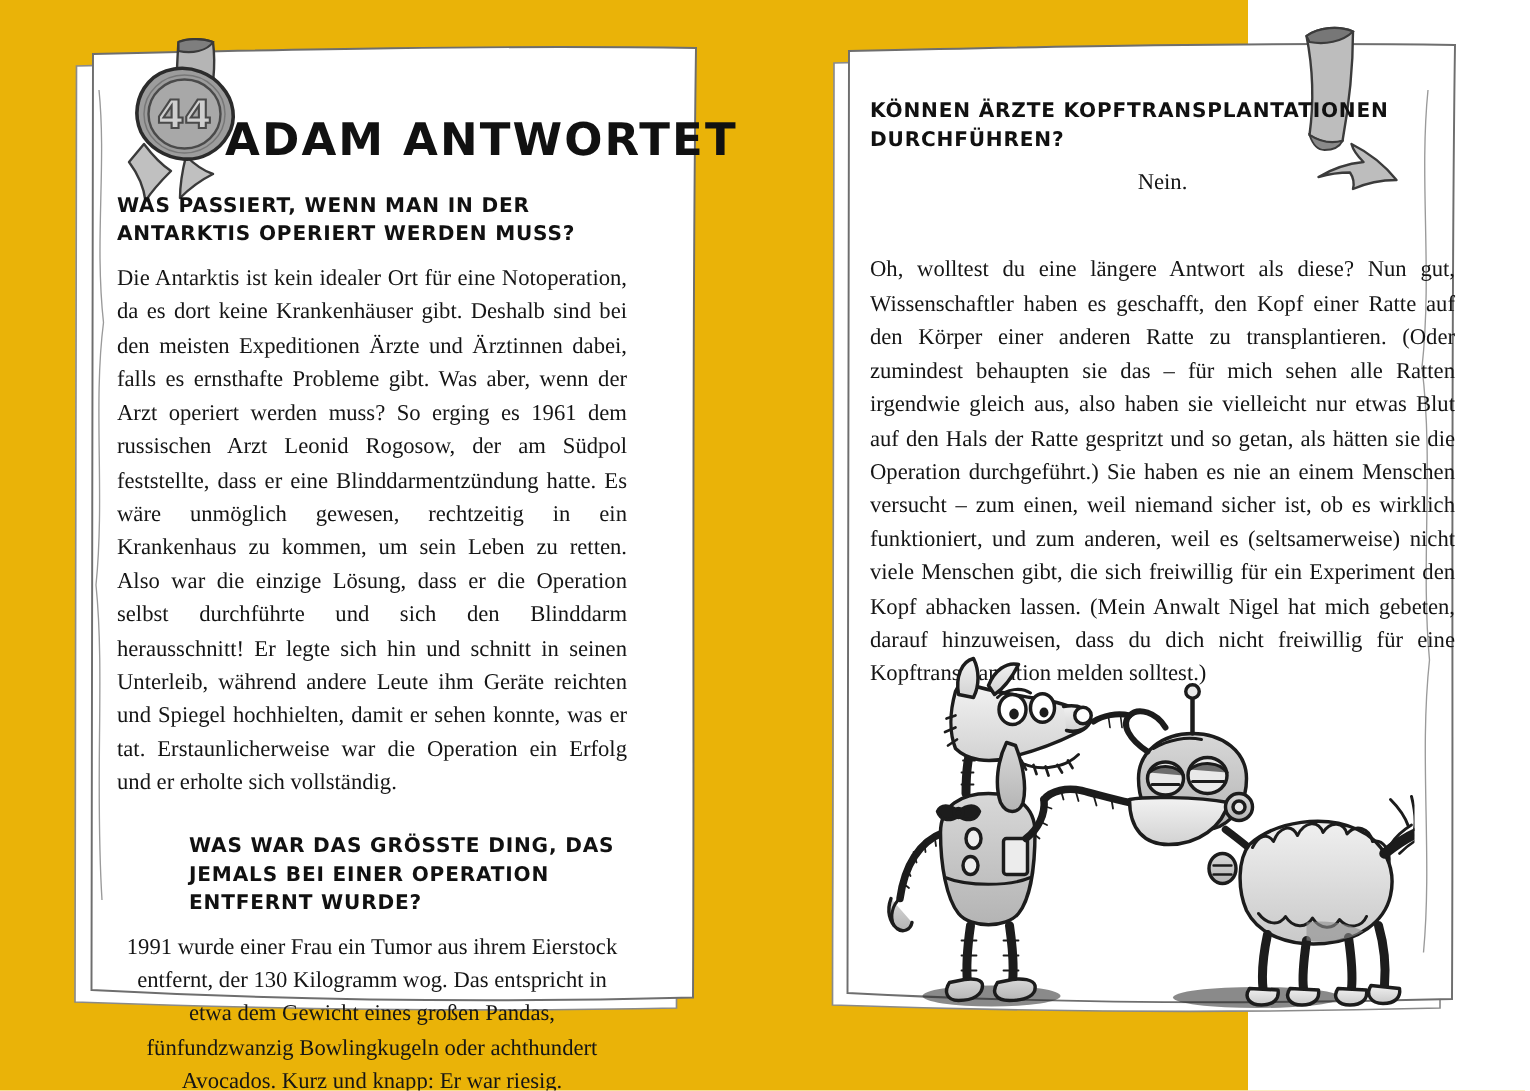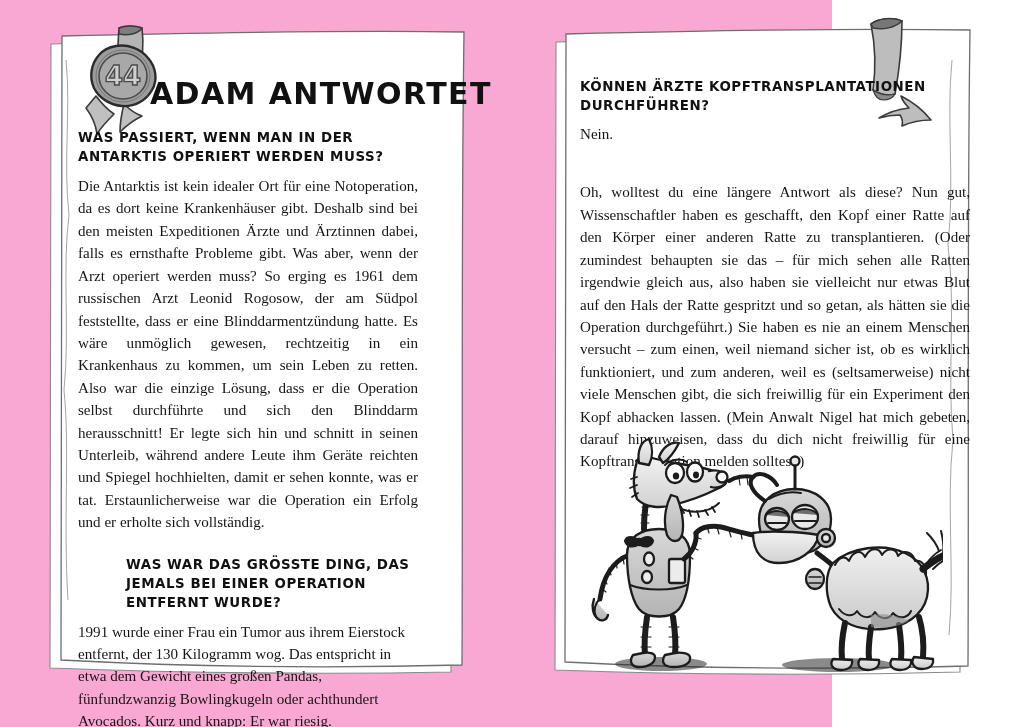--- a/index.html
+++ b/index.html
@@ -12,21 +12,21 @@
     height: 727px;
     overflow: hidden;
     font-family: "Liberation Serif", serif;
     position: relative;
   }
   #spread {
     position: absolute;
     left: 0; top: 0;
     width: 832px;
     height: 727px;
-    background: #f9a8d4;
+    background: #eab308;
   }
 
   
   .sheet-svg {
     position: absolute;
     left: 0; top: 0;
     width: 1020px;
     height: 727px;
     pointer-events: none;
   }
@@ -59,21 +59,21 @@
   .body-par {
     font-family: "Liberation Serif", serif;
     font-size: 15.1px;
     line-height: 1.485;
     color: #151515;
     margin: 0;
     text-align: justify;
     -webkit-hyphens: none;
     hyphens: none;
   }
-  .noj { text-align: left; }
+  .noj { text-align: center; }
 
   
   #title-block {
     position: absolute;
     left: 0px;
     top: 28px;
     width: 402px;
     height: 70px;
   }
   #main-title {
@@ -110,21 +110,21 @@
   #left-q2-head { margin-top: 21px; margin-left: 48px; }
   #left-q2-par  { margin-top: 9px; }
 
   
   #right-content {
     position: absolute;
     left: 17px;
     top: 33px;
     width: 390px;
   }
-  #right-q1-head { margin-top: 12px; }
+  #right-q1-head { margin-top: 0px; }
   #right-a-short { margin-top: 8px; }
   #right-a-long  { margin-top: 36px; }
 
   
   #clip-wrap {
     position: absolute;
     left: 282px;
     top: -16px;
     width: 130px;
     height: 125px;

